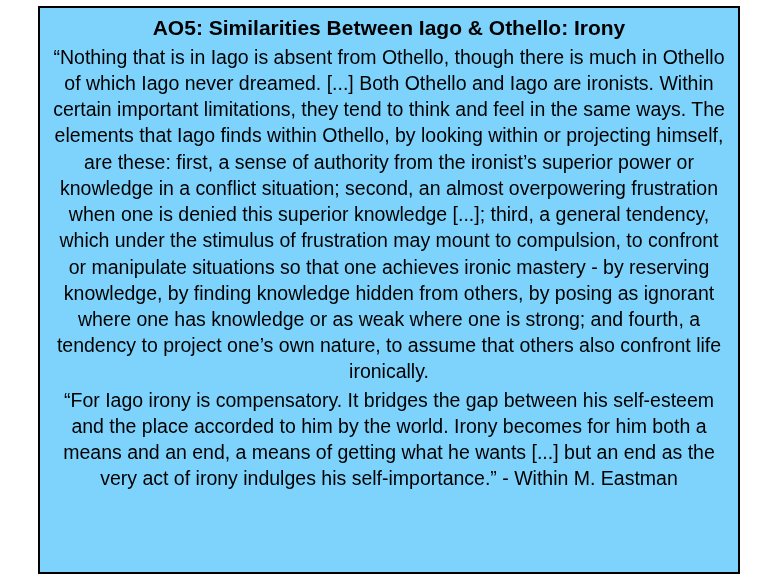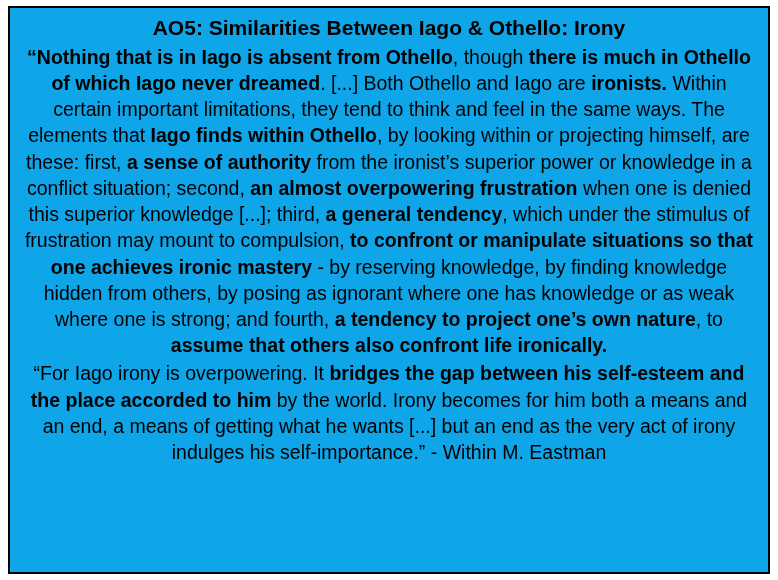--- a/index.html
+++ b/index.html
@@ -18,24 +18,24 @@
     width: 778px;
     height: 580px;
     box-sizing: border-box;
     background: #ffffff;
     display: flex;
     align-items: stretch;
     justify-content: center;
   }
   .card {
     box-sizing: border-box;
-    width: 762px;
+    width: 702px;
     margin: 6px auto;
     border: 2px solid #000000;
-    background: #0ea5e9;
+    background: #7dd3fc;
     padding: 8px 12px 10px 12px;
     display: flex;
     flex-direction: column;
   }
   .title {
     text-align: center;
     font-weight: bold;
     font-size: 21px;
     line-height: 1.18;
     margin-bottom: 3px;
@@ -46,27 +46,27 @@
     line-height: 1.345;
   }
   .para {
     text-align: center;
     margin: 0;
   }
   .para + .para {
     margin-top: 2px;
   }
   b {
-    font-weight: bold;
+    font-weight: normal;
   }
 </style>
 </head>
 <body>
 
 <div class="page">
   <div class="card">
     <div class="title">AO5: Similarities Between Iago &amp; Othello: Irony</div>
     <div class="body-text">
       <p class="para"><b>“Nothing that is in Iago is absent from Othello</b><span>, though </span><b>there is much in Othello of which Iago never dreamed</b><span>. [...] Both Othello and Iago are </span><b>ironists.</b><span> Within certain important limitations, they tend to think and feel in the same ways. The elements that </span><b>Iago finds within Othello</b><span>, by looking within or projecting himself, are these: first, </span><b>a sense of authority</b><span> from the ironist’s superior power or knowledge in a conflict situation; second, </span><b>an almost overpowering frustration</b><span> when one is denied this superior knowledge [...]; third, </span><b>a general tendency</b><span>, which under the stimulus of frustration may mount to compulsion, </span><b>to confront or manipulate situations so that one achieves ironic mastery</b><span> - by reserving knowledge, by finding knowledge hidden from others, by posing as ignorant where one has knowledge or as weak where one is strong; and fourth, </span><b>a tendency to project one’s own nature</b><span>, to </span><b>assume that others also confront life ironically.</b></p>
-      <p class="para"><span>“For Iago irony is overpowering. It </span><b>bridges the gap between his self-esteem and the place accorded to him</b><span> by the world. Irony becomes for him both a means and an end, a means of getting what he wants [...] but an end as the very act of irony indulges his self-importance.” - Within M. Eastman</span></p>
+      <p class="para"><span>“For Iago irony is compensatory. It </span><b>bridges the gap between his self-esteem and the place accorded to him</b><span> by the world. Irony becomes for him both a means and an end, a means of getting what he wants [...] but an end as the very act of irony indulges his self-importance.” - Within M. Eastman</span></p>
     </div>
   </div>
 </div>
 
 </body></html>

